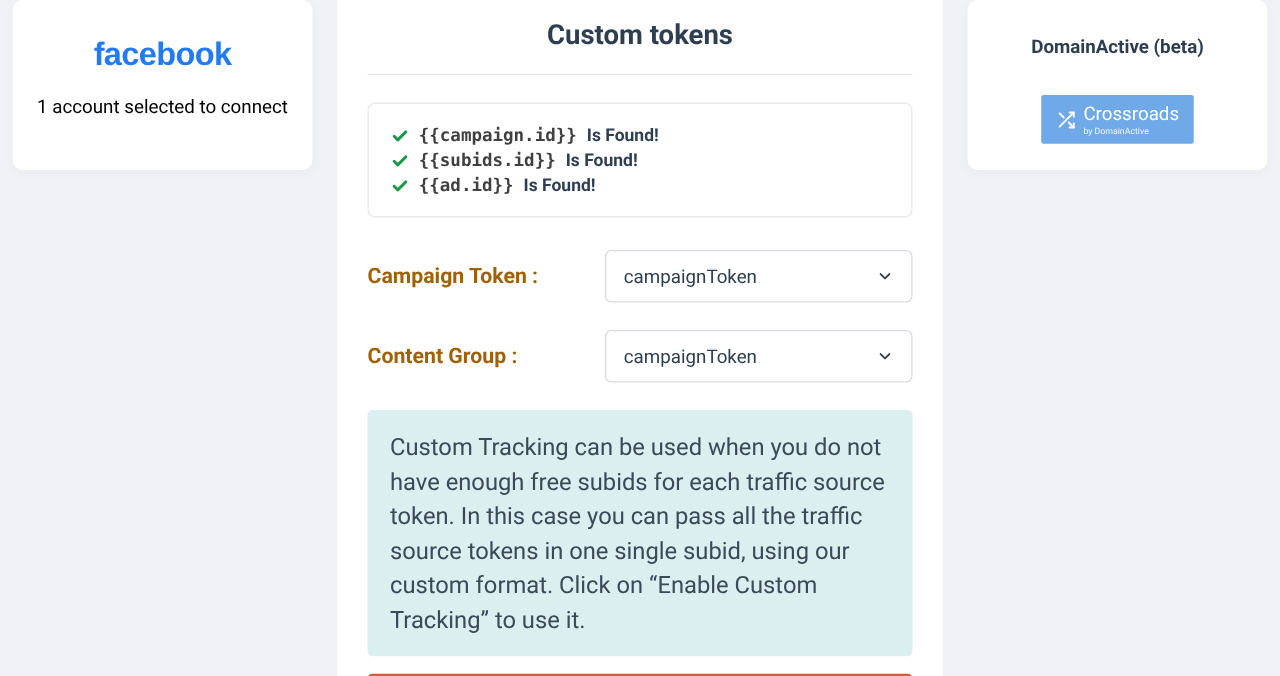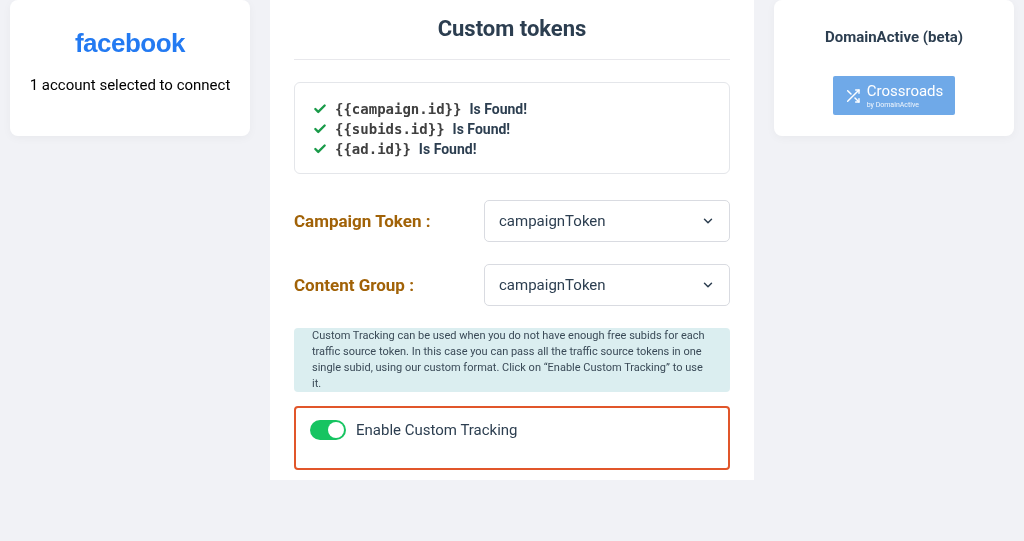--- a/index.html
+++ b/index.html
@@ -131,22 +131,22 @@
     font-size: 15px;
     color: #2c3e50;
   }
   .chev {
     width: 14px; height: 14px;
     color: #2c3e50;
   }
   .info-box {
     background: #dbeef0;
     border-radius: 4px;
-    padding: 0 18px;
-    font-size: 11px;
+    padding: 16px 18px;
+    font-size: 19px;
     line-height: 1.45;
     color: #3a4a57;
     margin-bottom: 14px;
   }
   .highlight-box {
     border: 2px solid #e1562a;
     border-radius: 4px;
     padding: 12px 14px 14px 14px;
   }
   .toggle-row {

